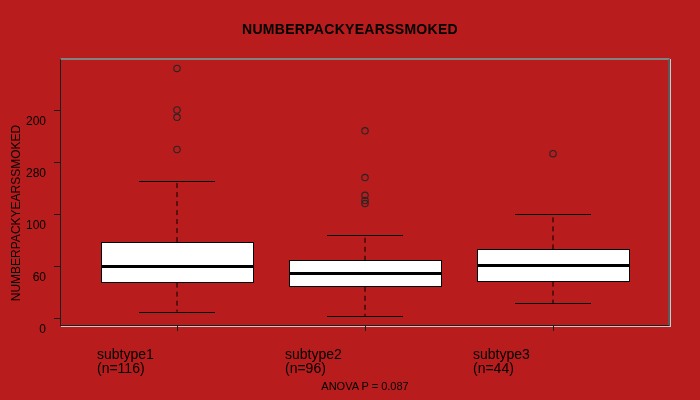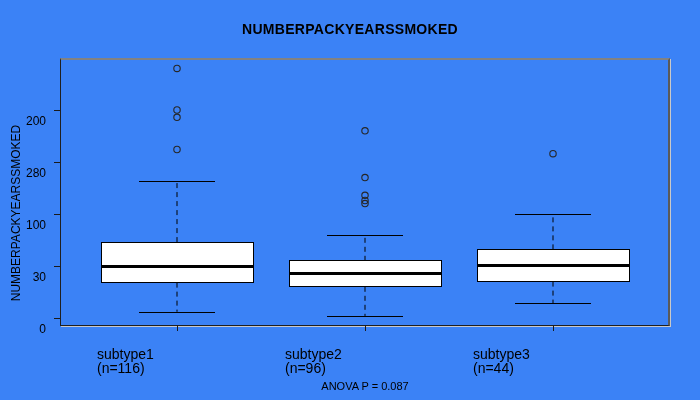--- a/index.html
+++ b/index.html
@@ -1,17 +1,17 @@
 <!DOCTYPE html>
 <html><head>
 <meta charset="utf-8">
 <style>
   html,body{margin:0;padding:0;background:#ffffff;}
   .stage{
-    position:relative;width:700px;height:400px;background:#3b82f6;
+    position:relative;width:700px;height:400px;background:#b91c1c;
     font-family:"Liberation Sans","DejaVu Sans",sans-serif;color:#000;
     overflow:hidden;
   }
   .chart-title{
     position:absolute;left:0;top:21px;width:700px;text-align:center;
     font-size:14px;font-weight:bold;letter-spacing:0.3px;
   }
   .plot-frame{
     position:absolute;left:60px;top:58px;width:610px;height:268px;
     box-sizing:border-box;background:transparent;
@@ -47,21 +47,21 @@
 
 <div class="stage">
 
   <div class="chart-title">NUMBERPACKYEARSSMOKED</div>
 
   <div class="ylabel-anchor">
     <span class="ylabel">NUMBERPACKYEARSSMOKED</span>
   </div>
 
   <span class="ytick-label yt0">0</span>
-  <span class="ytick-label yt1">30</span>
+  <span class="ytick-label yt1">60</span>
   <span class="ytick-label yt2">100</span>
   <span class="ytick-label yt3">280</span>
   <span class="ytick-label yt4">200</span>
 
   <div class="plot-frame"></div>
 
   <svg class="plot-canvas" id="plot-svg" width="700" height="400">
       <line x1="54" y1="318.5" x2="60" y2="318.5" stroke="#1a1a1a" stroke-width="1" shape-rendering="crispEdges"></line>
       <line x1="54" y1="266.5" x2="60" y2="266.5" stroke="#1a1a1a" stroke-width="1" shape-rendering="crispEdges"></line>
       <line x1="54" y1="214.5" x2="60" y2="214.5" stroke="#1a1a1a" stroke-width="1" shape-rendering="crispEdges"></line>

